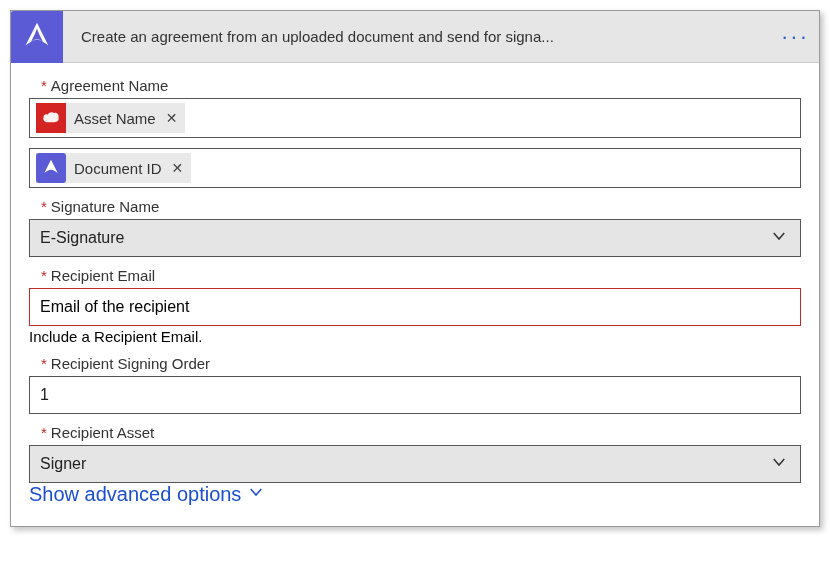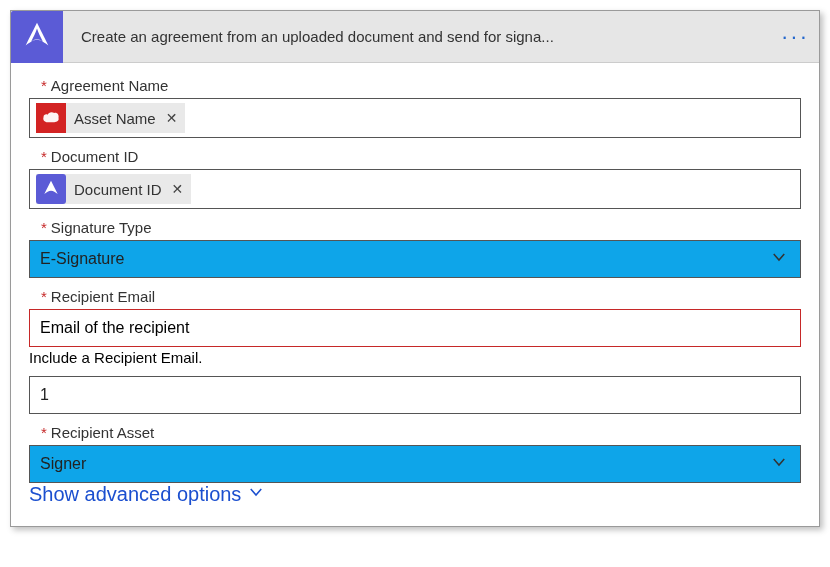--- a/index.html
+++ b/index.html
@@ -106,21 +106,21 @@
   }
   .select-box {
     border: 1px solid #555;
     height: 38px;
     display: flex;
     align-items: center;
     padding: 0 10px;
     font-size: 16px;
     color: #222;
     position: relative;
-    background: #0ea5e9;
+    background: #e5e5e5;
     cursor: pointer;
   }
   .select-box .chev {
     position: absolute;
     right: 12px;
     top: 50%;
     transform: translateY(-50%);
   }
   .text-input {
     border: 1px solid #555;
@@ -187,40 +187,37 @@
             </svg>
         </span>
         <span>Asset Name</span>
         <span class="token-x">✕</span>
       </span>
     </div>
 
     <div class="gap"></div>
 
     
-    <div class="field-label">
-      <span class="req">*</span><span>Document ID</span>
-    </div>
     <div class="input-box">
       <span class="token">
         <span class="token-icon purple">
           <svg width="20" height="20" viewBox="0 0 24 24">
               <path fill="#fff" d="M12 2 C10 6 7 12 4 18 C7 16 9 14 12 14 C15 14 17 16 20 18 C17 12 14 6 12 2 Z"></path>
             </svg>
         </span>
         <span>Document ID</span>
         <span class="token-x">✕</span>
       </span>
     </div>
 
     <div class="gap"></div>
 
     
     <div class="field-label">
-      <span class="req">*</span><span>Signature Type</span>
+      <span class="req">*</span><span>Signature Name</span>
     </div>
     <div class="select-box">
       <span>E-Signature</span>
       <span class="chev">
         <svg class="chevron" viewBox="0 0 24 24">
             <polyline points="5 8 12 16 19 8"></polyline>
           </svg>
       </span>
     </div>
 
@@ -231,20 +228,23 @@
       <span class="req">*</span><span>Recipient Email</span>
     </div>
     <div class="input-box error">
       <span class="placeholder-text">Email of the recipient</span>
     </div>
     <div class="error-msg">Include a Recipient Email.</div>
 
     <div class="gap"></div>
 
     
+    <div class="field-label">
+      <span class="req">*</span><span>Recipient Signing Order</span>
+    </div>
     <input class="text-input" type="text" value="1" style="">
 
     <div class="gap"></div>
 
     
     <div class="field-label">
       <span class="req">*</span><span>Recipient Asset</span>
     </div>
     <div class="select-box">
       <span>Signer</span>

